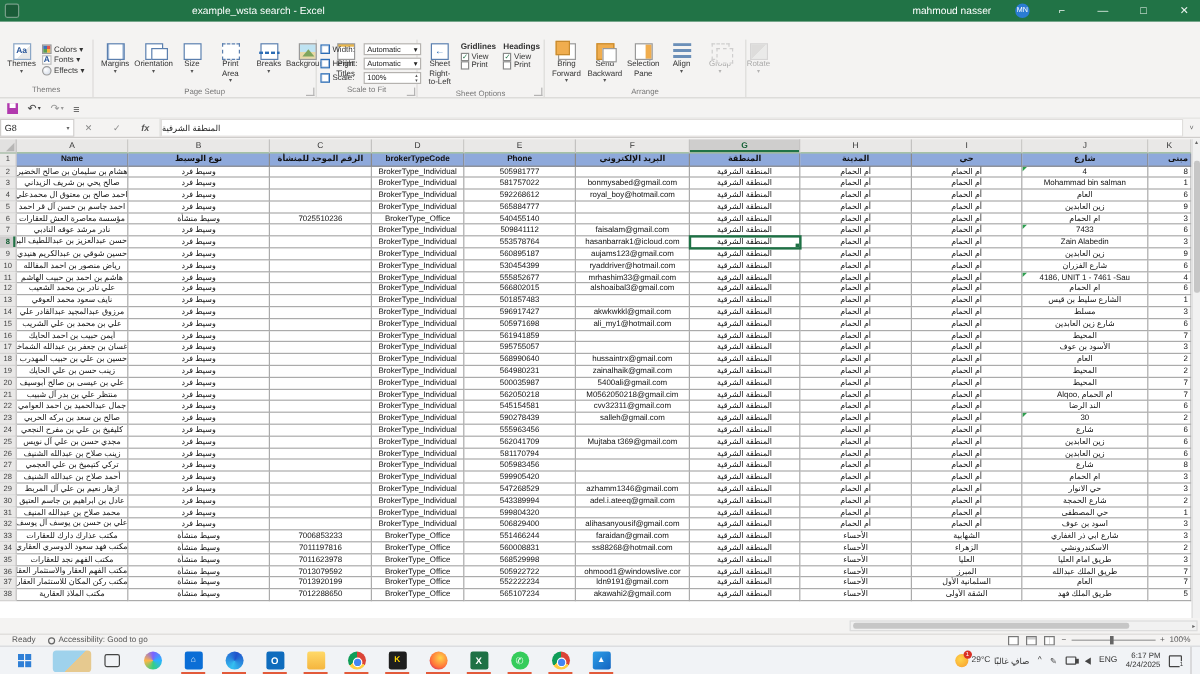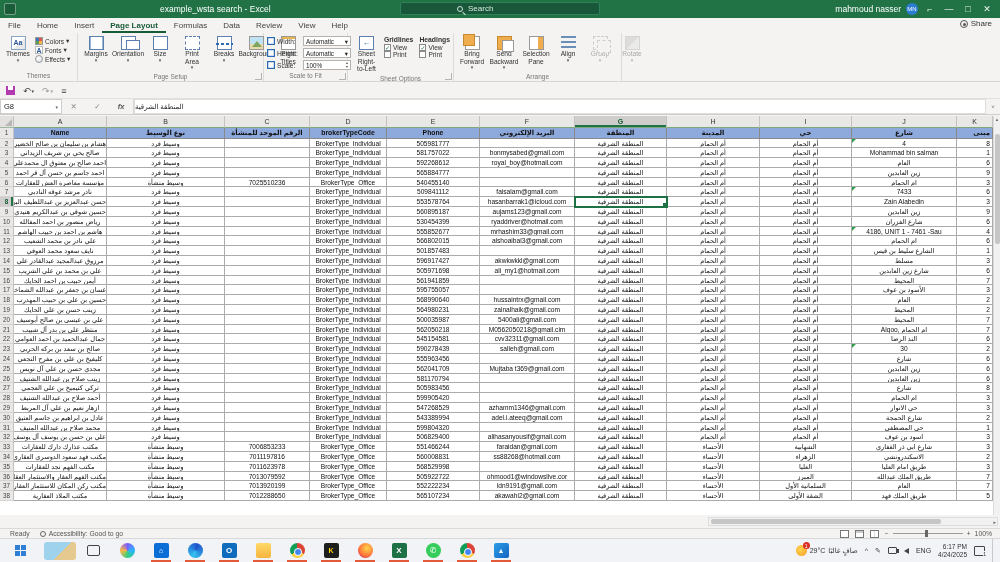--- a/index.html
+++ b/index.html
@@ -7,21 +7,21 @@
   body{font-family:"Liberation Sans","DejaVu Sans",sans-serif;-webkit-font-smoothing:antialiased;}
   .screen{position:relative;width:1000px;height:562px;background:#f4f3f2;overflow:hidden;}
 
   
   .titlebar{position:absolute;left:0;top:0;width:1000px;height:18px;background:#217346;color:#fff;display:flex;align-items:center;font-size:8.5px;}
   .app-badge{width:12px;height:12px;margin-left:4px;background:#1a5c38;border:1px solid rgba(255,255,255,.4);border-radius:2px;}
   .tb-title{position:absolute;left:160px;top:0;height:18px;display:flex;align-items:center;white-space:nowrap;}
   .tb-search{position:absolute;left:400px;top:2px;width:200px;height:13px;background:#19573a;border:1px solid #2e8257;border-radius:2px;color:#d9e8df;display:flex;align-items:center;font-size:8px;gap:5px;padding-left:56px;}
   .mag{width:6px;height:6px;border:1px solid #cfe3d8;border-radius:50%;position:relative;flex:0 0 auto;}
   .mag::after{content:"";position:absolute;width:4px;height:1px;background:#cfe3d8;transform:rotate(45deg);left:4px;top:6px;}
-  .tb-right{position:absolute;right:0;top:0;height:18px;display:flex;align-items:center;gap:5px;padding-right:6px;}
+  .tb-right{position:absolute;right:0;top:0;height:18px;display:flex;align-items:center;gap:20px;padding-right:6px;}
   .avatar{width:12px;height:12px;border-radius:50%;background:#2b7cd3;color:#fff;font-size:6px;display:flex;align-items:center;justify-content:center;}
   .winbtn{width:14px;height:18px;display:flex;align-items:center;justify-content:center;font-size:9px;color:#eaf3ee;}
 
   
   .menubar{position:absolute;left:0;top:18px;width:1000px;height:15px;background:#f4f3f2;display:flex;align-items:center;gap:0;font-size:8px;color:#444;}
   .mtab{padding:2px 8px;height:15px;display:flex;align-items:center;white-space:nowrap;}
   .mtab.active{color:#185c37;font-weight:bold;box-shadow:inset 0 -2px 0 #185c37;}
   .share{position:absolute;right:8px;top:1px;display:flex;align-items:center;gap:3px;font-size:8px;color:#333;}
   .share-ic{width:8px;height:8px;border:1px solid #555;border-radius:50%;position:relative;}
   .share-ic::after{content:"";position:absolute;left:2px;top:2px;width:3px;height:3px;background:#555;border-radius:50%;}
@@ -168,51 +168,30 @@
   .desksliver{width:4px;height:24px;border-left:1px solid #c9c9c9;}
 </style>
 </head>
 <body>
 
 <div class="screen">
 
   <div class="titlebar">
     <div class="app-badge"></div>
     <div class="tb-title">example_wsta search  -  Excel</div>
-    <div class="tb-search">
-      <span class="mag"></span>
-      <span>Search</span>
-    </div>
     <div class="tb-right">
       <span>mahmoud nasser</span>
       <span class="avatar">MN</span>
       <span class="winbtn">⌐</span>
       <span class="winbtn">—</span>
       <span class="winbtn">□</span>
       <span class="winbtn">✕</span>
     </div>
   </div>
 
-  <div class="menubar">
-    <div id="menu-tabs" style="display:flex;">
-        <div class="mtab">File</div>
-        <div class="mtab">Home</div>
-        <div class="mtab">Insert</div>
-        <div class="mtab active">Page Layout</div>
-        <div class="mtab">Formulas</div>
-        <div class="mtab">Data</div>
-        <div class="mtab">Review</div>
-        <div class="mtab">View</div>
-        <div class="mtab">Help</div>
-      </div>
-    <div class="share">
-      <span class="share-ic"></span>
-      <span>Share</span>
-    </div>
-  </div>
 
   <div class="ribbon">
     <div class="rgroup" style="width:78px">
       <div class="rgroup-body">
         <div class="rbtn">
           <div class="ic i-themes">Aa</div>
           <span class="cap">Themes</span>
             <span class="dd">▾</span>
         </div>
         <div class="small-stack" id="themes-stack">

